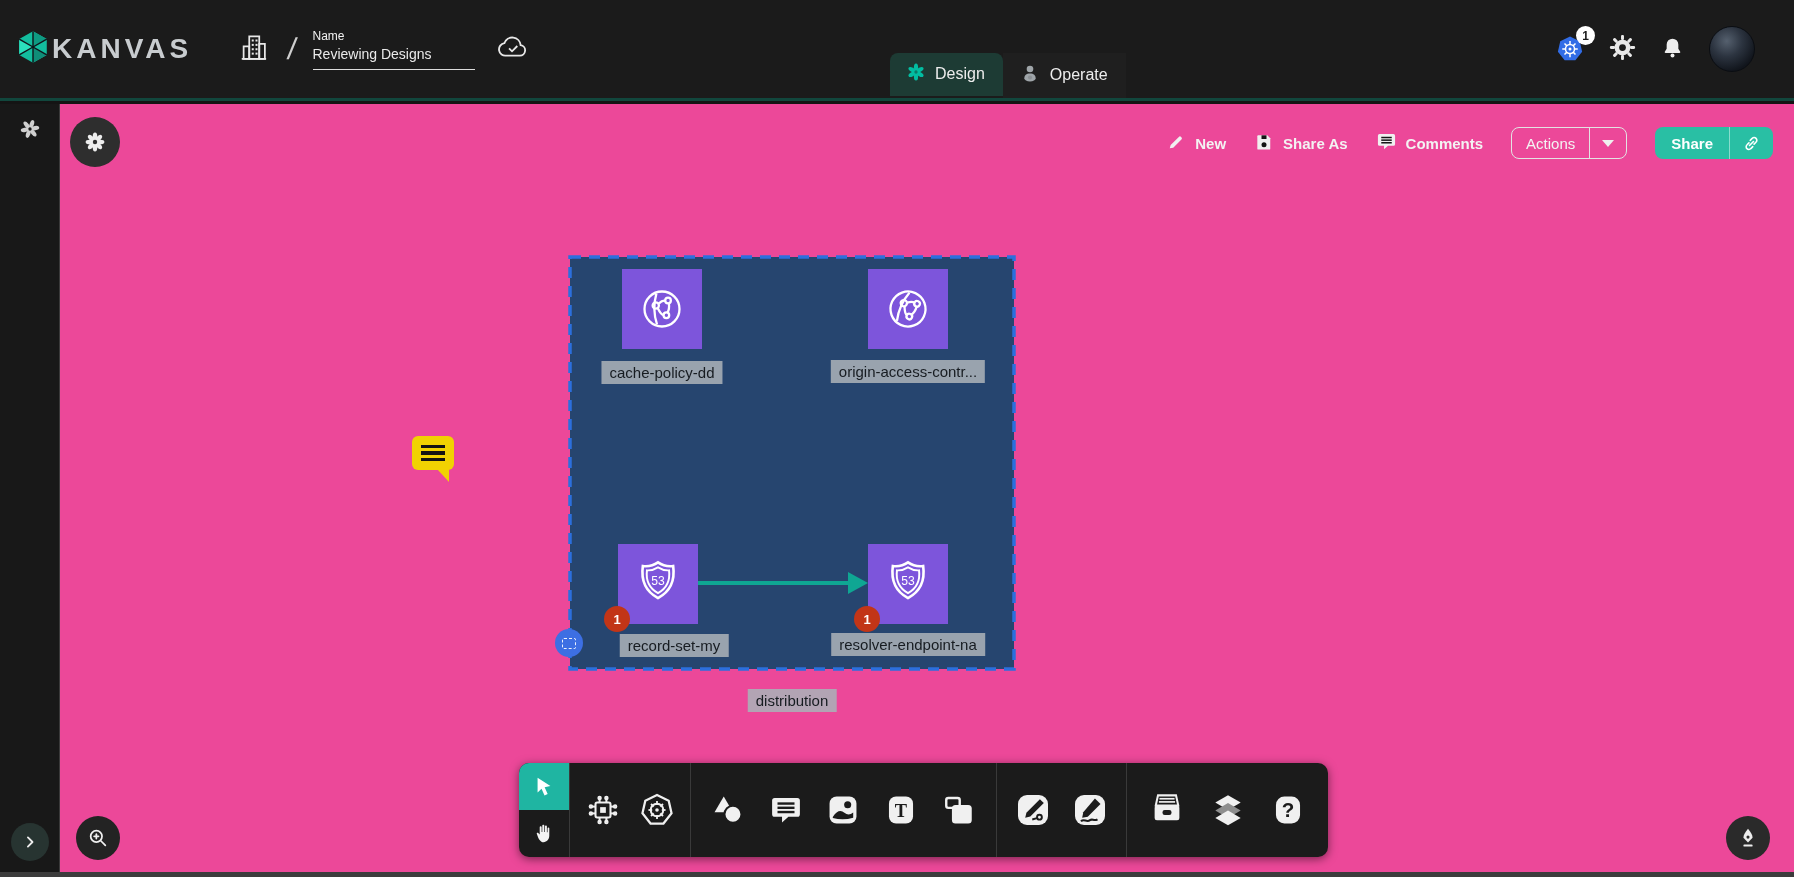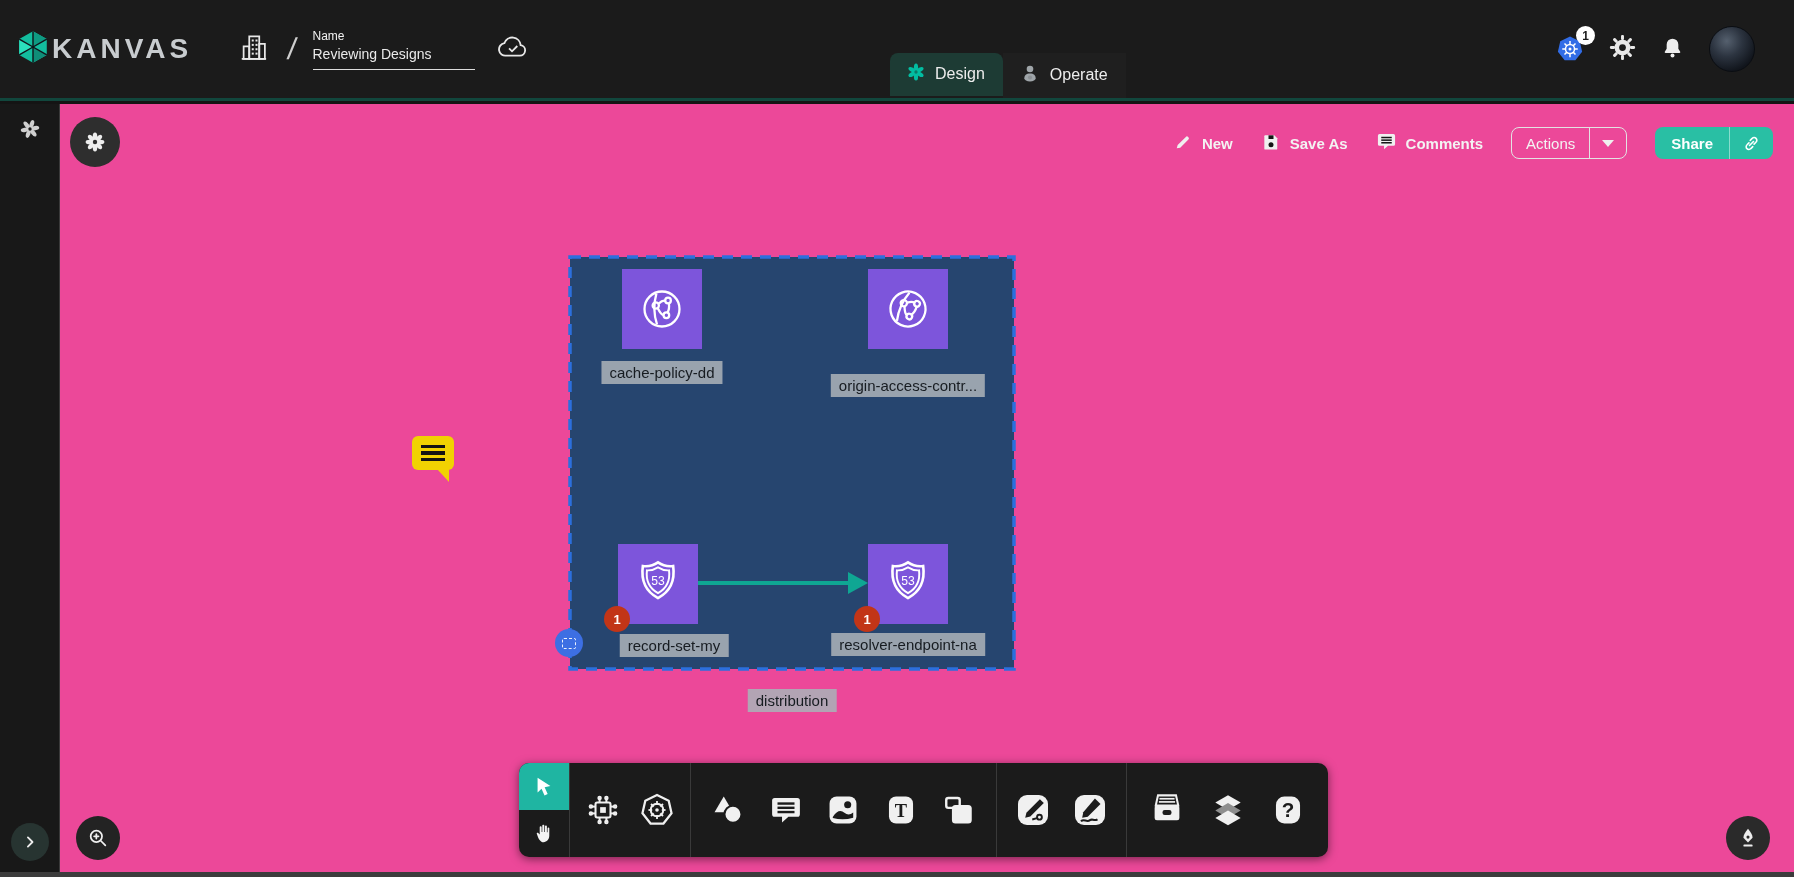--- a/index.html
+++ b/index.html
@@ -290,21 +290,21 @@
       </div>
 
       <div class="act-item">
         <span>
           <svg width="20" height="20" viewBox="0 0 24 24">
             <path d="M5 4h11l3.5 3.5V20a1 1 0 0 1-1 1H5a1 1 0 0 1-1-1V5a1 1 0 0 1 1-1z" fill="#F0F0F0"></path>
             <rect x="9" y="4" width="6" height="4.4" fill="#141414"></rect>
             <circle cx="12" cy="15.4" r="3" fill="#141414"></circle>
           </svg>
         </span>
-        <span>Save As</span>
+        <span>Share As</span>
       </div>
 
       <div class="act-item">
         <span>
           <svg width="21" height="21" viewBox="0 0 24 24">
             <path d="M4 3.5h16a1.8 1.8 0 0 1 1.8 1.8V15a1.8 1.8 0 0 1-1.8 1.8h-6.3l-4.5 4v-4H4A1.8 1.8 0 0 1 2.2 15V5.3A1.8 1.8 0 0 1 4 3.5z" fill="#F0F0F0"></path>
             <rect x="6" y="6.6" width="12" height="1.7" fill="#141414"></rect>
             <rect x="6" y="9.6" width="12" height="1.7" fill="#141414"></rect>
             <rect x="6" y="12.6" width="12" height="1.7" fill="#141414"></rect>
           </svg>
@@ -375,21 +375,21 @@
     <div class="node" style="left:808px; top:440px;">
       <svg width="52" height="52" viewBox="0 0 24 24" fill="none" stroke="#fff">
         <path d="M12 2 C14 3.4 16.6 4 19 3.7 C19.8 9.5 18.5 15 12 18.5 C5.5 15 4.2 9.5 5 3.7 C7.4 4 10 3.4 12 2 Z" stroke-width="1.2"></path>
         <path d="M12 4.3 C13.6 5.3 15.5 5.8 17.1 5.7 C17.6 9.9 16.6 13.7 12 16.2 C7.4 13.7 6.4 9.9 6.9 5.7 C8.5 5.8 10.4 5.3 12 4.3 Z" stroke-width="0.9"></path>
         <text x="12" y="12.3" text-anchor="middle" font-size="5.6" fill="#fff" stroke="none" font-family="Liberation Sans, sans-serif">53</text>
       </svg>
       <span class="num-badge">1</span>
     </div>
 
     <span class="node-label" style="left:602px; top:257px;">cache-policy-dd</span>
-    <span class="node-label" style="left:848px; top:256px;margin-top:14px;">origin-access-contr...</span>
+    <span class="node-label" style="left:848px; top:256px;">origin-access-contr...</span>
     <span class="node-label" style="left:598px; top:530px;margin-left:16px;">record-set-my</span>
     <span class="node-label" style="left:848px; top:529px;">resolver-endpoint-na</span>
     <span class="node-label" style="left:732px; top:585px;">distribution</span>
 
     <div class="group-handle">
       <span class="dash-rect"></span>
     </div>
 
     <div class="comment-marker">
       <div class="bubble">

